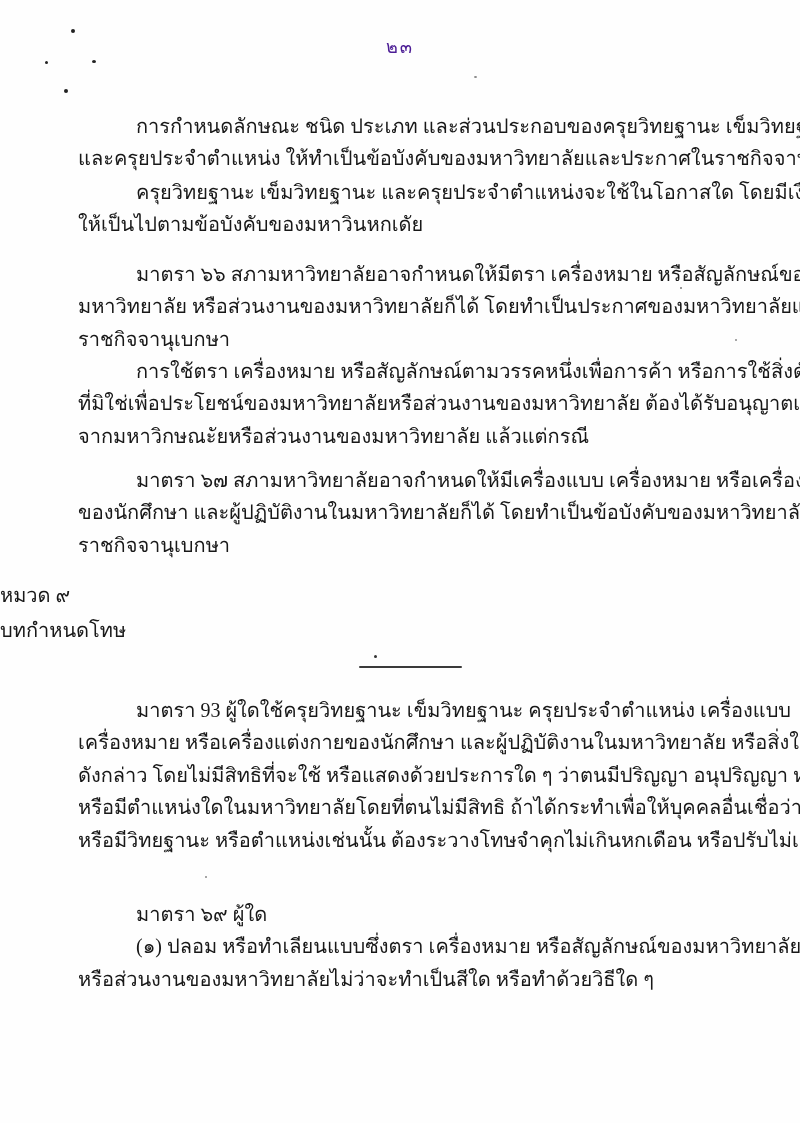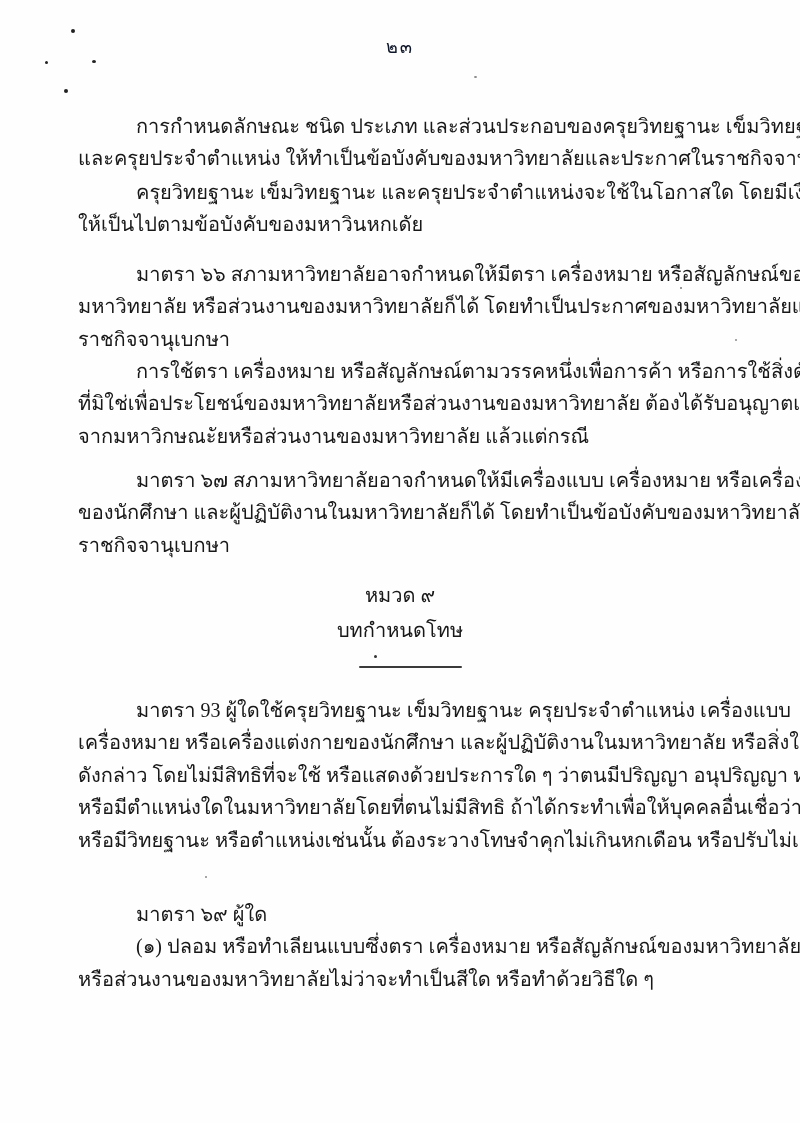--- a/index.html
+++ b/index.html
@@ -17,42 +17,42 @@
     overflow: hidden;
   }
   .page-number {
     position: absolute;
     top: 32px;
     left: 0;
     width: 800px;
     text-align: center;
     font-size: 18px;
     letter-spacing: 2px;
-    color: #0f172a;
+    color: #4c1d95;
   }
   .para {
     position: absolute;
     left: 78px;
     width: 660px;
   }
   .line {
     white-space: nowrap;
     font-size: 20px;
     line-height: 32.4px;
     height: 32.4px;
     color: #181818;
   }
   .line.indent {
     padding-left: 58px;
   }
   .chapter {
     position: absolute;
     left: 0;
     width: 800px;
-    text-align: center;
+    text-align: left;
   }
   .chapter .line {
     white-space: nowrap;
     height: 35px;
     line-height: 35px;
   }
   .heading-rule {
     position: absolute;
     left: 359px;
     top: 666px;

